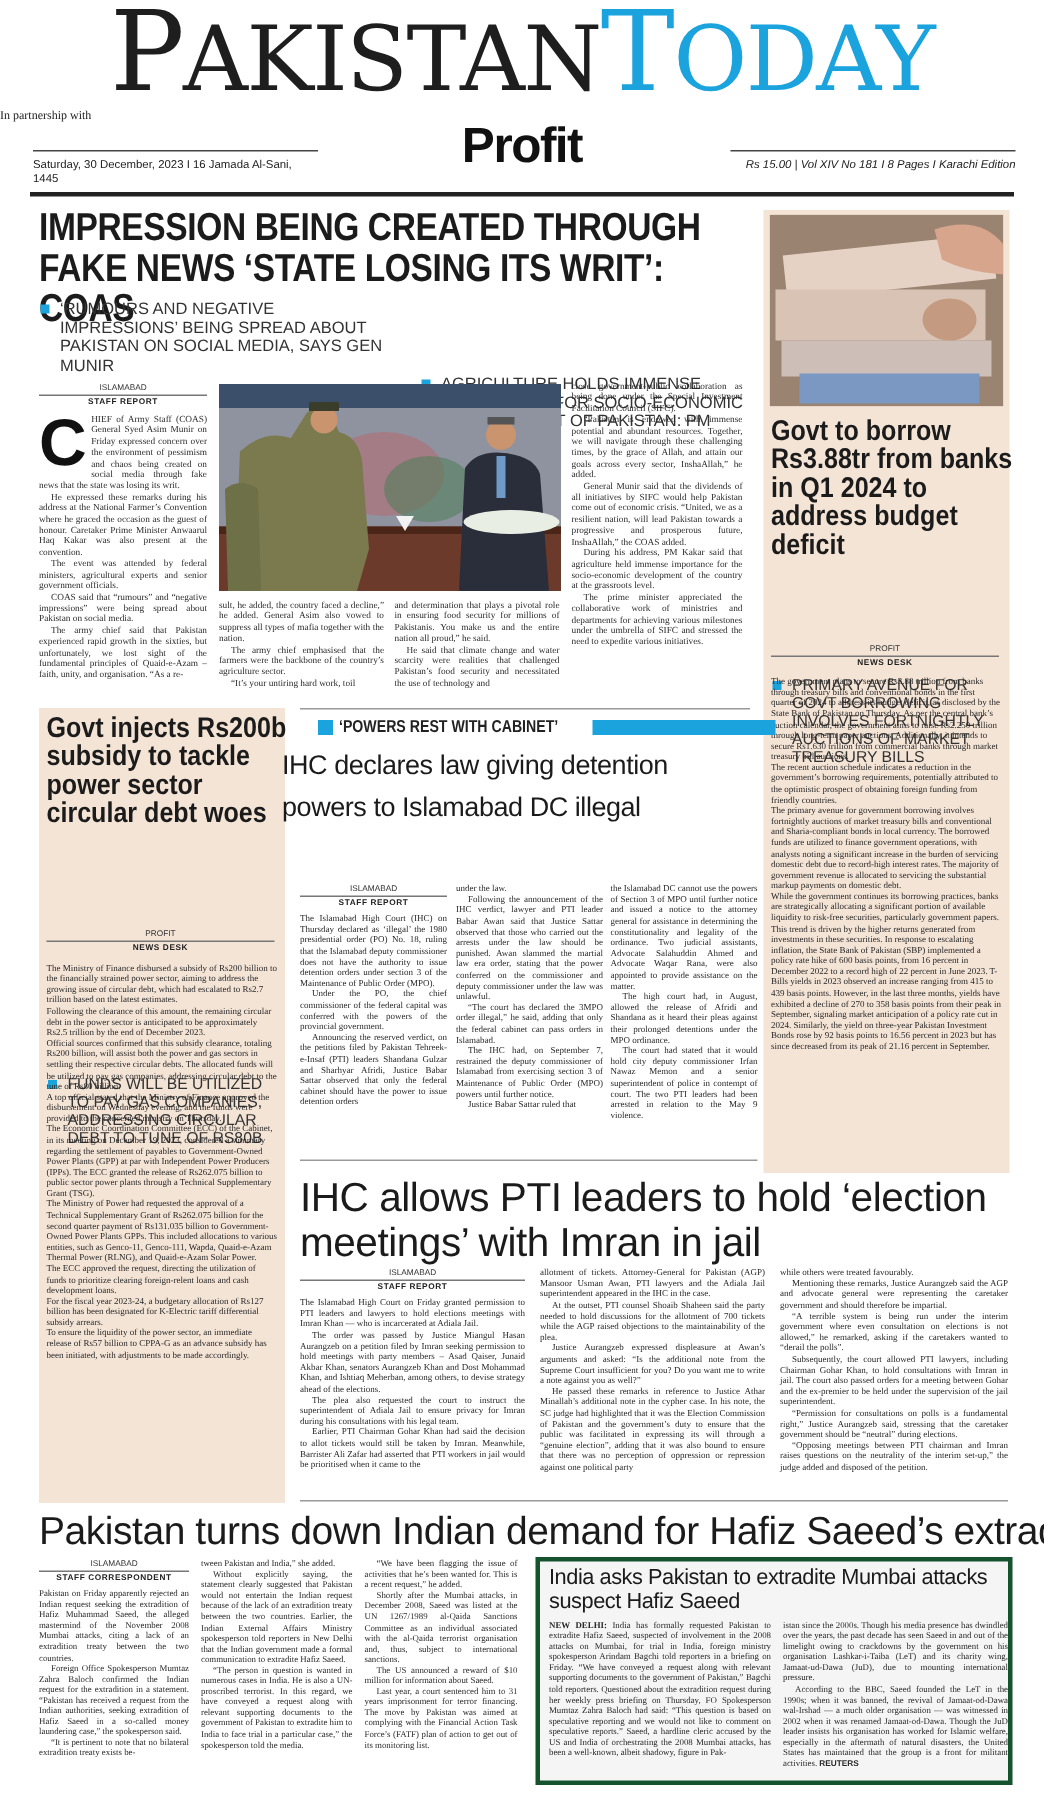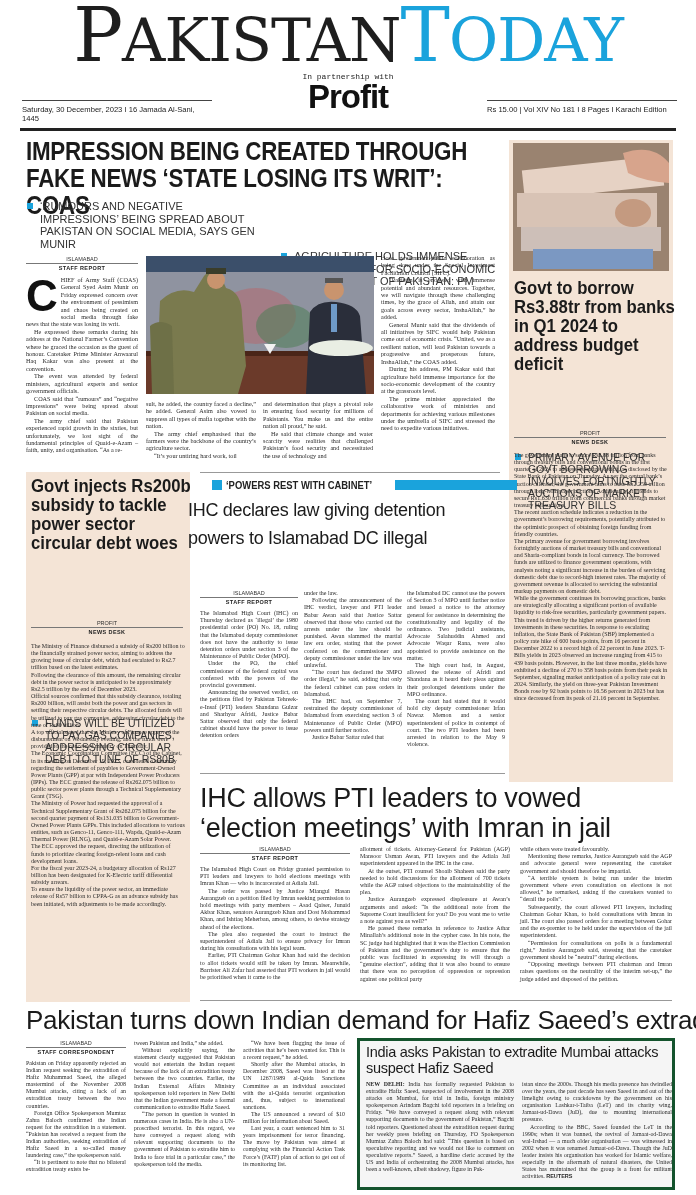--- a/index.html
+++ b/index.html
@@ -3,24 +3,24 @@
 <meta charset="utf-8">
 <style>
 *{box-sizing:border-box;margin:0;padding:0;}
 body{width:696px;height:1195px;background:#fff;font-family:"Liberation Serif",serif;color:#222;position:relative;overflow:hidden;}
 .abs{position:absolute;}
 .masthead{left:0;top:0;width:643px;height:118px;}
 .mast-title{position:absolute;left:0;width:696px;top:2px;text-align:center;font-family:"DejaVu Serif",serif;font-size:60px;line-height:66px;letter-spacing:-1px;}
 .mast-title .p1{color:#1e1e1e;}
 .mast-title .p2{color:#1aa3dc;}
 .mast-title .big{font-size:74px;}
-.partner{position:absolute;left:0;width:696px;top:72px;text-align:center;font-family:Liberation Mono, monospace;font-size:8px;color:#222;}
+.partner{position:absolute;left:0;width:696px;top:72px;font-family:Liberation Serif, serif;font-size:8px;color:#222;}
 .profit{position:absolute;left:0;width:696px;top:80px;text-align:center;font-family:"Liberation Sans",sans-serif;font-weight:bold;font-size:33px;line-height:34px;color:#111;letter-spacing:-1px;}
 .dateline{position:absolute;left:22px;top:100px;width:190px;font-family:"Liberation Sans",sans-serif;font-size:7.6px;border-top:1px solid #444;padding-top:4px;}
-.edition{position:absolute;left:487px;top:100px;width:190px;text-align:left;font-family:"Liberation Sans",sans-serif;font-size:7.6px;border-top:1px solid #444;padding-top:4px;}
+.edition{position:absolute;left:487px;top:100px;width:190px;text-align:right;font-family:"Liberation Sans",sans-serif;font-size:7.6px;border-top:1px solid #444;padding-top:4px;font-style:italic;}
 .rule-top{left:20px;top:128px;width:656px;height:3px;background:#222;}
 .headline-cond{font-family:"Liberation Sans",sans-serif;font-weight:bold;transform-origin:left top;color:#1b1b1b;}
 .main-head{left:26px;top:138px;width:520px;font-size:26px;line-height:27px;transform:scaleX(0.86);letter-spacing:-0.3px;}
 .bullet{font-family:"Liberation Sans",sans-serif;font-size:11px;line-height:12.5px;color:#333;text-transform:uppercase;padding-left:14px;position:relative;}
 .bullet::before{content:"";position:absolute;left:1px;top:3px;width:6px;height:6px;background:#1aa3dc;}
 .byline{font-family:"Liberation Sans",sans-serif;text-align:center;}
 .byline .loc{font-size:5.5px;color:#333;border-bottom:1px solid #777;padding-bottom:1px;}
 .byline .who{font-size:5.5px;font-weight:bold;letter-spacing:0.4px;padding-top:1px;}
 .body{font-size:6.2px;line-height:7.4px;text-align:justify;color:#2a2a2a;}
 .body p{text-indent:8px;}
@@ -174,21 +174,21 @@
   <p>The IHC had, on September 7, restrained the deputy commissioner of Islamabad from exercising section 3 of Maintenance of Public Order (MPO) powers until further notice.</p>
   <p>Justice Babar Sattar ruled that</p>
 </div>
 <div class="col body" style="left:407px;top:590px;width:98px;font-size:6px;line-height:7.2px;">
   <p class="ni">the Islamabad DC cannot use the powers of Section 3 of MPO until further notice and issued a notice to the attorney general for assistance in determining the constitutionality and legality of the ordinance. Two judicial assistants, Advocate Salahuddin Ahmed and Advocate Waqar Rana, were also appointed to provide assistance on the matter.</p>
   <p>The high court had, in August, allowed the release of Afridi and Shandana as it heard their pleas against their prolonged detentions under the MPO ordinance.</p>
   <p>The court had stated that it would hold city deputy commissioner Irfan Nawaz Memon and a senior superintendent of police in contempt of court. The two PTI leaders had been arrested in relation to the May 9 violence.</p>
 </div>
 <div class="abs hr" style="left:200px;top:773px;width:305px;"></div>
 
-<div class="abs sans-head" style="left:200px;top:783px;width:480px;font-size:27px;line-height:30px;">IHC allows PTI leaders to vowed ‘election meetings’ with Imran in jail</div>
+<div class="abs sans-head" style="left:200px;top:783px;width:480px;font-size:27px;line-height:30px;">IHC allows PTI leaders to hold ‘election meetings’ with Imran in jail</div>
 <div class="abs byline" style="left:200px;top:846px;width:150px;">
   <div class="loc">ISLAMABAD</div>
   <div class="who">STAFF REPORT</div>
 </div>
 <div class="col body" style="left:200px;top:866px;width:150px;font-size:6px;line-height:7.2px;">
   <p class="ni">The Islamabad High Court on Friday granted permission to PTI leaders and lawyers to hold elections meetings with Imran Khan — who is incarcerated at Adiala Jail.</p>
   <p>The order was passed by Justice Miangul Hasan Aurangzeb on a petition filed by Imran seeking permission to hold meetings with party members – Asad Qaiser, Junaid Akbar Khan, senators Aurangzeb Khan and Dost Mohammad Khan, and Ishtiaq Meherban, among others, to devise strategy ahead of the elections.</p>
   <p>The plea also requested the court to instruct the superintendent of Adiala Jail to ensure privacy for Imran during his consultations with his legal team.</p>
   <p>Earlier, PTI Chairman Gohar Khan had said the decision to allot tickets would still be taken by Imran. Meanwhile, Barrister Ali Zafar had asserted that PTI workers in jail would be prioritised when it came to the</p>
 </div>

